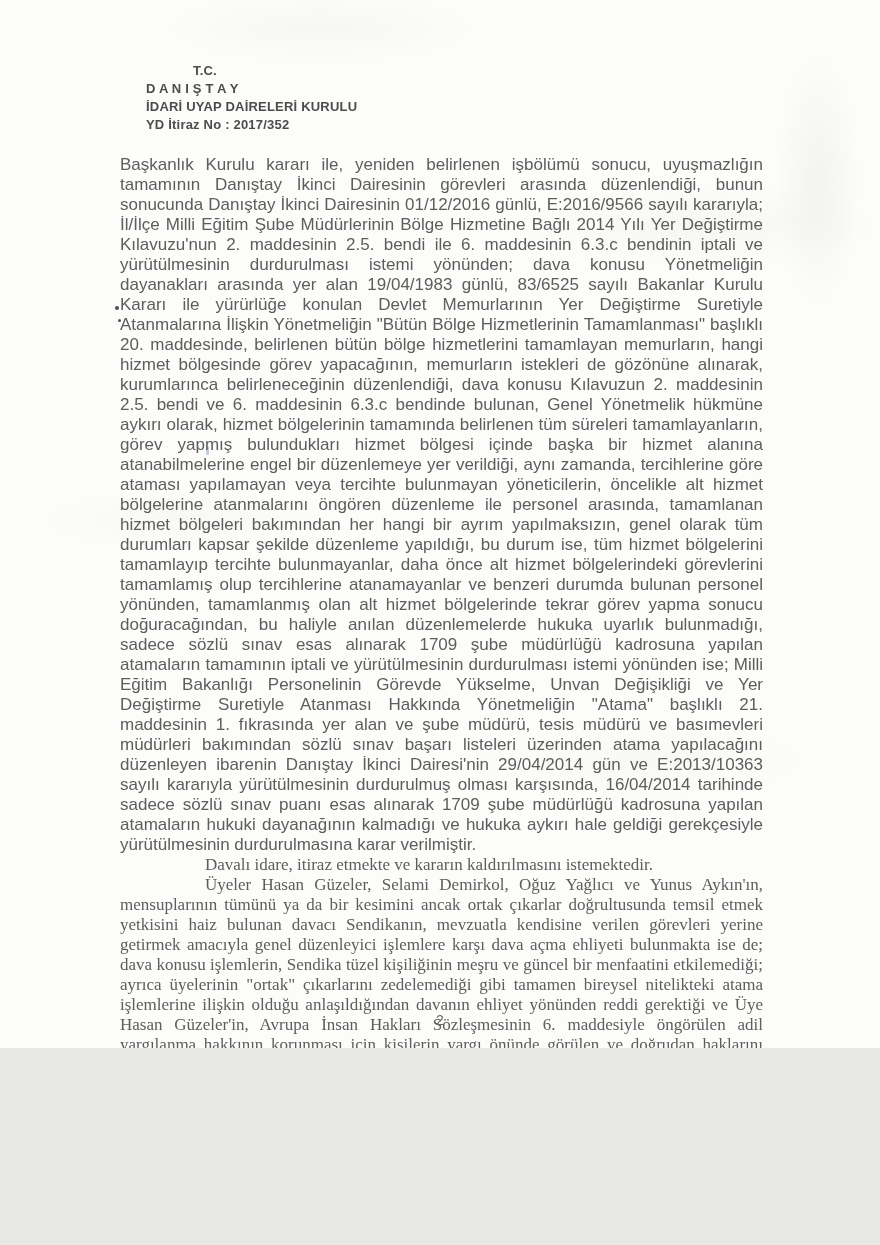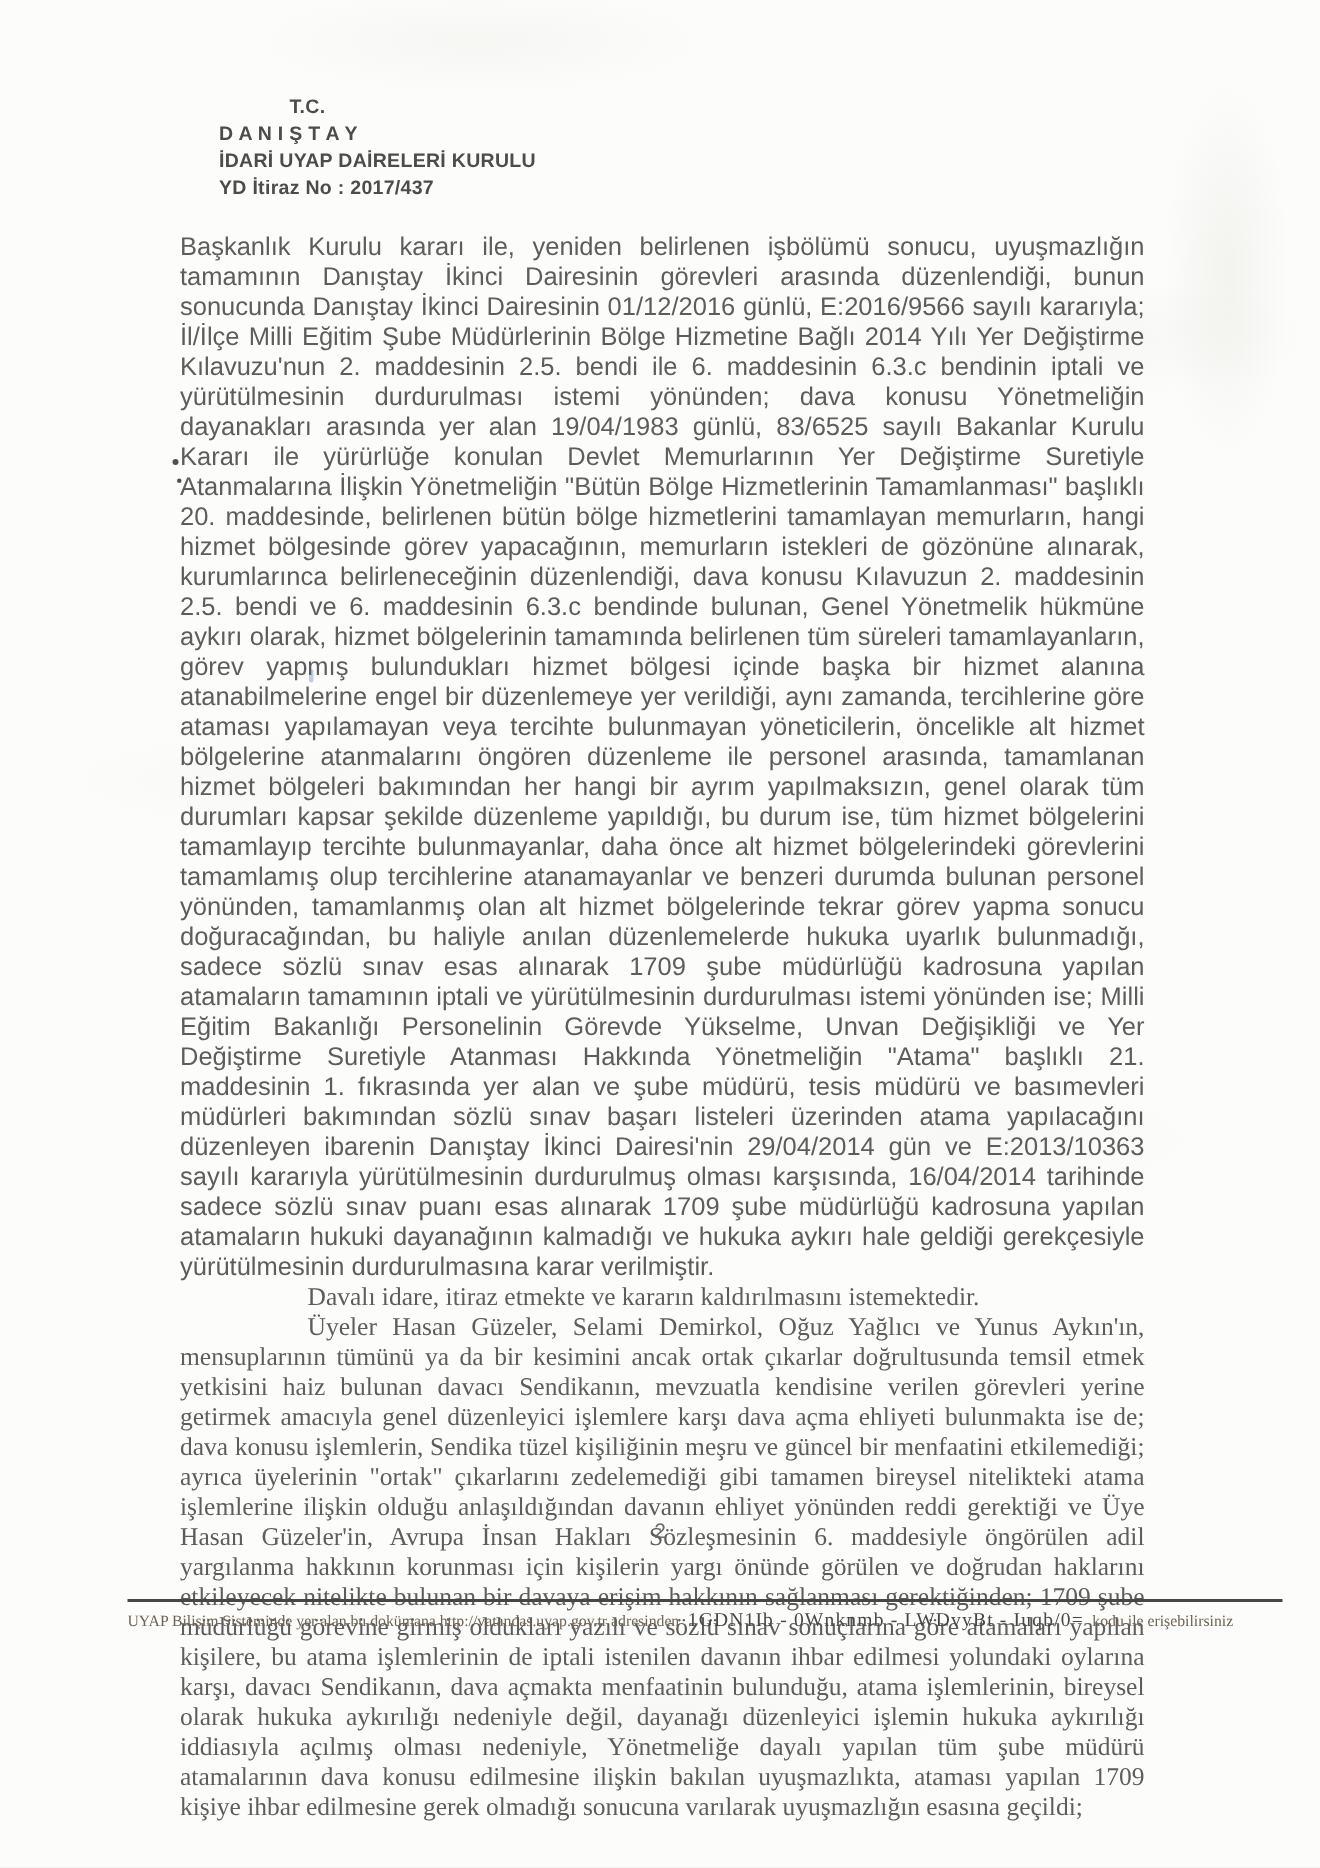--- a/index.html
+++ b/index.html
@@ -3,21 +3,21 @@
 <meta charset="utf-8">
 <style>
   html, body {
     margin: 0;
     padding: 0;
     background: #e8e8e6;
   }
   .page {
     position: relative;
     width: 880px;
-    height: 1245px;
+    height: 1048px;
     margin: 0 auto;
     overflow: hidden;
     background:
       radial-gradient(ellipse 60px 180px at 818px 180px, rgba(160,160,150,0.10), transparent 70%),
       radial-gradient(ellipse 220px 50px at 320px 28px,  rgba(170,170,160,0.07), transparent 70%),
       radial-gradient(ellipse 260px 60px at 700px 225px, rgba(170,170,160,0.07), transparent 70%),
       radial-gradient(ellipse 200px 45px at 180px 520px, rgba(170,170,160,0.05), transparent 70%),
       radial-gradient(ellipse 240px 55px at 640px 760px, rgba(170,170,160,0.05), transparent 70%),
       radial-gradient(ellipse 300px 70px at 430px 1150px,rgba(170,170,160,0.06), transparent 70%),
       #fcfcfa;
@@ -94,21 +94,21 @@
 </style>
 </head>
 <body>
 
 <div class="page">
 
   <div class="doc-header">
     <div class="tc-line">T.C.</div>
     <div>D A N I Ş T A Y</div>
     <div>İDARİ UYAP DAİRELERİ KURULU</div>
-    <div>YD İtiraz No : 2017/437</div>
+    <div>YD İtiraz No : 2017/352</div>
   </div>
 
   <span class="margin-mark mark-a"></span>
   <span class="margin-mark mark-b"></span>
   <span class="ink-mark-blue"></span>
 
   <div class="doc-body">
     <p class="para">Başkanlık Kurulu kararı ile, yeniden belirlenen işbölümü sonucu, uyuşmazlığın tamamının Danıştay İkinci Dairesinin görevleri arasında düzenlendiği, bunun sonucunda Danıştay İkinci Dairesinin 01/12/2016 günlü, E:2016/9566 sayılı kararıyla; İl/İlçe Milli Eğitim Şube Müdürlerinin Bölge Hizmetine Bağlı 2014 Yılı Yer Değiştirme Kılavuzu'nun 2. maddesinin 2.5. bendi ile 6. maddesinin 6.3.c bendinin iptali ve yürütülmesinin durdurulması istemi yönünden; dava konusu Yönetmeliğin dayanakları arasında yer alan 19/04/1983 günlü, 83/6525 sayılı Bakanlar Kurulu Kararı ile yürürlüğe konulan Devlet Memurlarının Yer Değiştirme Suretiyle Atanmalarına İlişkin Yönetmeliğin "Bütün Bölge Hizmetlerinin Tamamlanması" başlıklı 20. maddesinde, belirlenen bütün bölge hizmetlerini tamamlayan memurların, hangi hizmet bölgesinde görev yapacağının, memurların istekleri de gözönüne alınarak, kurumlarınca belirleneceğinin düzenlendiği, dava konusu Kılavuzun 2. maddesinin 2.5. bendi ve 6. maddesinin 6.3.c bendinde bulunan, Genel Yönetmelik hükmüne aykırı olarak, hizmet bölgelerinin tamamında belirlenen tüm süreleri tamamlayanların, görev yapmış bulundukları hizmet bölgesi içinde başka bir hizmet alanına atanabilmelerine engel bir düzenlemeye yer verildiği, aynı zamanda, tercihlerine göre ataması yapılamayan veya tercihte bulunmayan yöneticilerin, öncelikle alt hizmet bölgelerine atanmalarını öngören düzenleme ile personel arasında, tamamlanan hizmet bölgeleri bakımından her hangi bir ayrım yapılmaksızın, genel olarak tüm durumları kapsar şekilde düzenleme yapıldığı, bu durum ise, tüm hizmet bölgelerini tamamlayıp tercihte bulunmayanlar, daha önce alt hizmet bölgelerindeki görevlerini tamamlamış olup tercihlerine atanamayanlar ve benzeri durumda bulunan personel yönünden, tamamlanmış olan alt hizmet bölgelerinde tekrar görev yapma sonucu doğuracağından, bu haliyle anılan düzenlemelerde hukuka uyarlık bulunmadığı, sadece sözlü sınav esas alınarak 1709 şube müdürlüğü kadrosuna yapılan atamaların tamamının iptali ve yürütülmesinin durdurulması istemi yönünden ise; Milli Eğitim Bakanlığı Personelinin Görevde Yükselme, Unvan Değişikliği ve Yer Değiştirme Suretiyle Atanması Hakkında Yönetmeliğin "Atama" başlıklı 21. maddesinin 1. fıkrasında yer alan ve şube müdürü, tesis müdürü ve basımevleri müdürleri bakımından sözlü sınav başarı listeleri üzerinden atama yapılacağını düzenleyen ibarenin Danıştay İkinci Dairesi'nin 29/04/2014 gün ve E:2013/10363 sayılı kararıyla yürütülmesinin durdurulmuş olması karşısında, 16/04/2014 tarihinde sadece sözlü sınav puanı esas alınarak 1709 şube müdürlüğü kadrosuna yapılan atamaların hukuki dayanağının kalmadığı ve hukuka aykırı hale geldiği gerekçesiyle yürütülmesinin durdurulmasına karar verilmiştir.</p>
     <p class="para indented">Davalı idare, itiraz etmekte ve kararın kaldırılmasını istemektedir.</p>
     <p class="para indented">Üyeler Hasan Güzeler, Selami Demirkol, Oğuz Yağlıcı ve Yunus Aykın'ın, mensuplarının tümünü ya da bir kesimini ancak ortak çıkarlar doğrultusunda temsil etmek yetkisini haiz bulunan davacı Sendikanın, mevzuatla kendisine verilen görevleri yerine getirmek amacıyla genel düzenleyici işlemlere karşı dava açma ehliyeti bulunmakta ise de; dava konusu işlemlerin, Sendika tüzel kişiliğinin meşru ve güncel bir menfaatini etkilemediği; ayrıca üyelerinin "ortak" çıkarlarını zedelemediği gibi tamamen bireysel nitelikteki atama işlemlerine ilişkin olduğu anlaşıldığından davanın ehliyet yönünden reddi gerektiği ve Üye Hasan Güzeler'in, Avrupa İnsan Hakları Sözleşmesinin 6. maddesiyle öngörülen adil yargılanma hakkının korunması için kişilerin yargı önünde görülen ve doğrudan haklarını etkileyecek nitelikte bulunan bir davaya erişim hakkının sağlanması gerektiğinden; 1709 şube müdürlüğü görevine girmiş oldukları yazılı ve sözlü sınav sonuçlarına göre atamaları yapılan kişilere, bu atama işlemlerinin de iptali istenilen davanın ihbar edilmesi yolundaki oylarına karşı, davacı Sendikanın, dava açmakta menfaatinin bulunduğu, atama işlemlerinin, bireysel olarak hukuka aykırılığı nedeniyle değil, dayanağı düzenleyici işlemin hukuka aykırılığı iddiasıyla açılmış olması nedeniyle, Yönetmeliğe dayalı yapılan tüm şube müdürü atamalarının dava konusu edilmesine ilişkin bakılan uyuşmazlıkta, ataması yapılan 1709 kişiye ihbar edilmesine gerek olmadığı sonucuna varılarak uyuşmazlığın esasına geçildi;</p>

